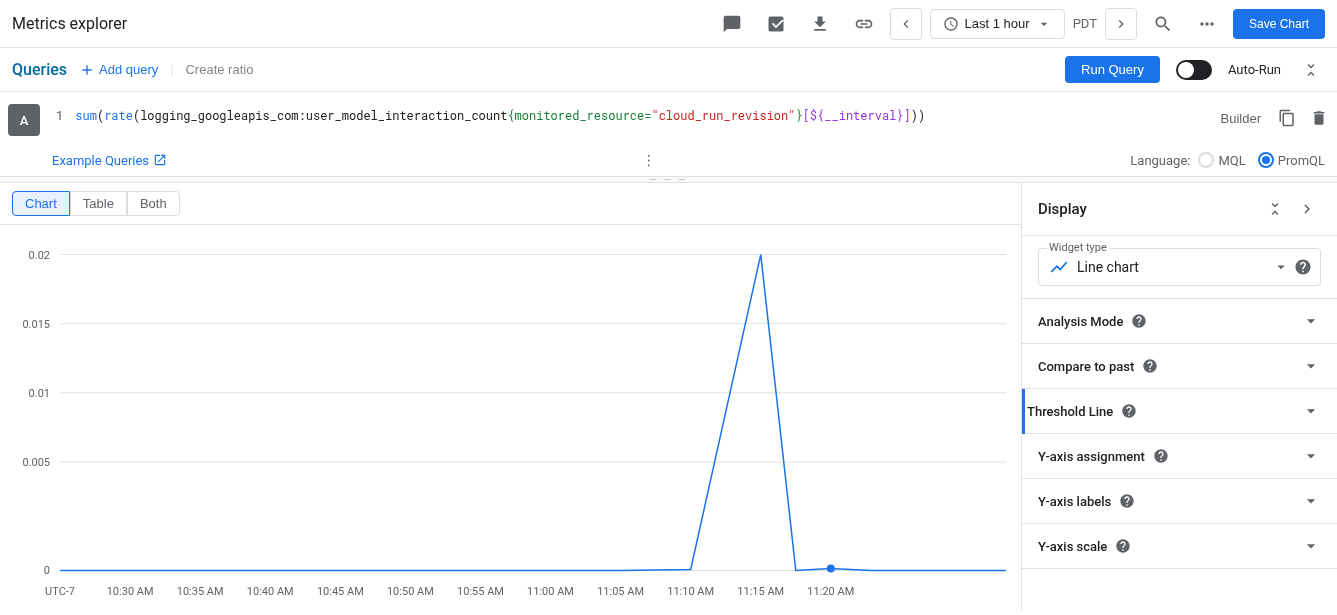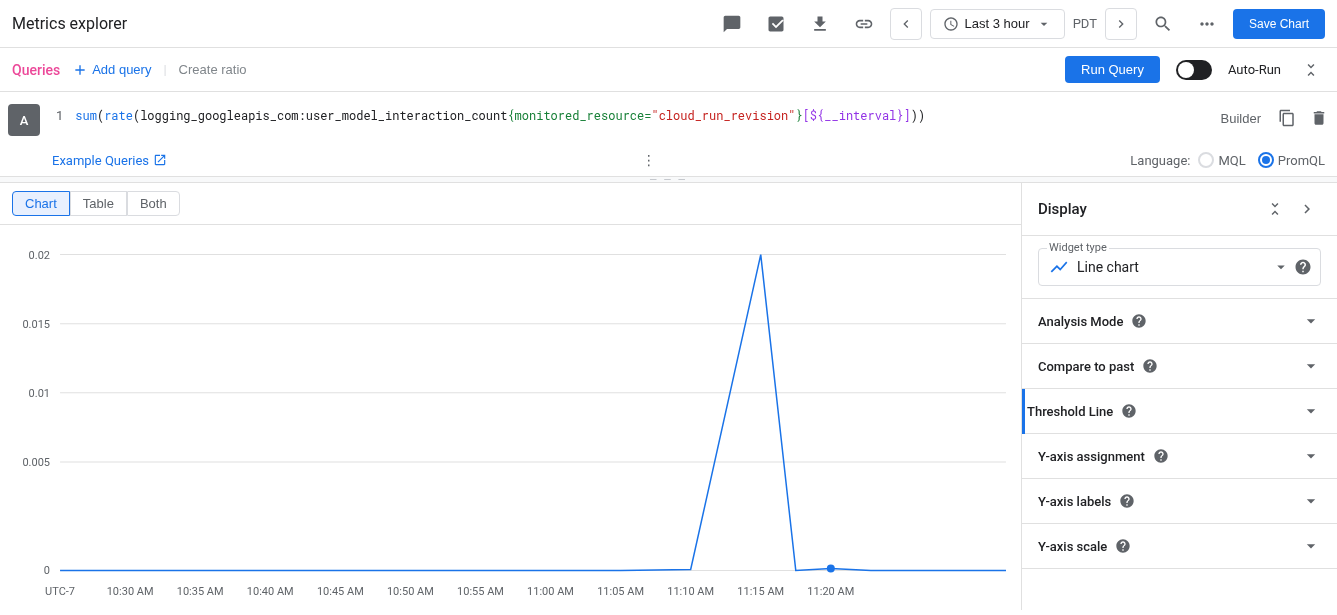--- a/index.html
+++ b/index.html
@@ -40,21 +40,21 @@
     
     .queries-bar {
       display: flex;
       align-items: center;
       justify-content: space-between;
       padding: 0 12px;
       height: 44px;
       border-bottom: 1px solid #e0e0e0;
     }
     .queries-left { display: flex; align-items: center; gap: 12px; }
-    .queries-label { font-size: 14px; font-weight: 500; color: #ec4899; }
+    .queries-label { font-size: 16px; font-weight: 500; color: #0369a1; }
     .add-query-btn {
       display: flex; align-items: center; gap: 4px;
       color: #1a73e8; font-size: 13px; cursor: pointer;
       border: none; background: transparent; font-weight: 500;
     }
     .create-ratio-btn {
       color: #80868b; font-size: 13px; cursor: pointer;
       border: none; background: transparent;
     }
     .queries-right { display: flex; align-items: center; gap: 16px; }
@@ -215,21 +215,21 @@
     </button>
     <button class="nav-btn">
       <svg width="16" height="16" viewBox="0 0 24 24" fill="#5f6368">
           <path d="M15.41 16.59L10.83 12l4.58-4.59L14 6l-6 6 6 6z"></path>
         </svg>
     </button>
     <button class="time-range-btn">
       <svg width="16" height="16" viewBox="0 0 24 24" fill="#5f6368">
           <path d="M11.99 2C6.47 2 2 6.48 2 12s4.47 10 9.99 10C17.52 22 22 17.52 22 12S17.52 2 11.99 2zM12 20c-4.42 0-8-3.58-8-8s3.58-8 8-8 8 3.58 8 8-3.58 8-8 8zm.5-13H11v6l5.25 3.15.75-1.23-4.5-2.67V7z"></path>
         </svg>
-      <span>Last 3 hour</span>
+      <span>Last 1 hour</span>
       <svg width="16" height="16" viewBox="0 0 24 24" fill="#5f6368">
           <path d="M7 10l5 5 5-5z"></path>
         </svg>
     </button>
     <span style="font-size:13px;color:#5f6368;">PDT</span>
     <button class="nav-btn">
       <svg width="16" height="16" viewBox="0 0 24 24" fill="#5f6368">
           <path d="M8.59 16.59L13.17 12 8.59 7.41 10 6l6 6-6 6z"></path>
         </svg>
     </button>

